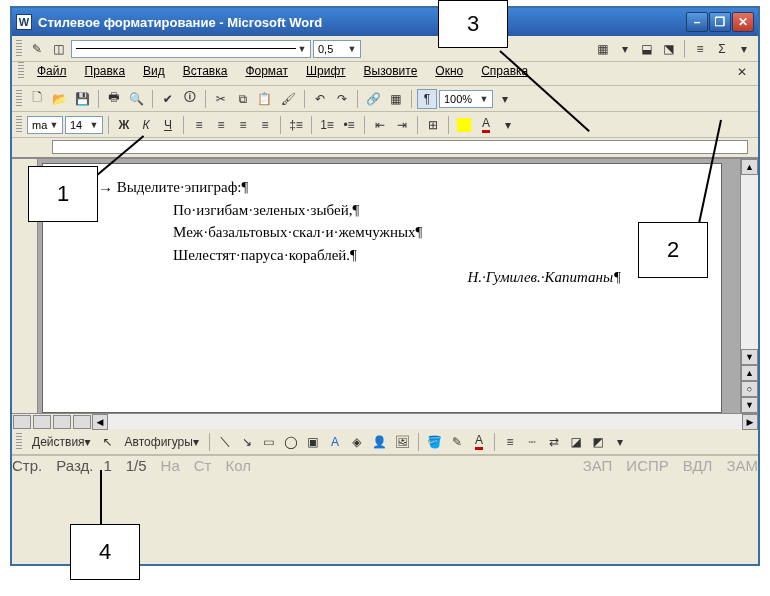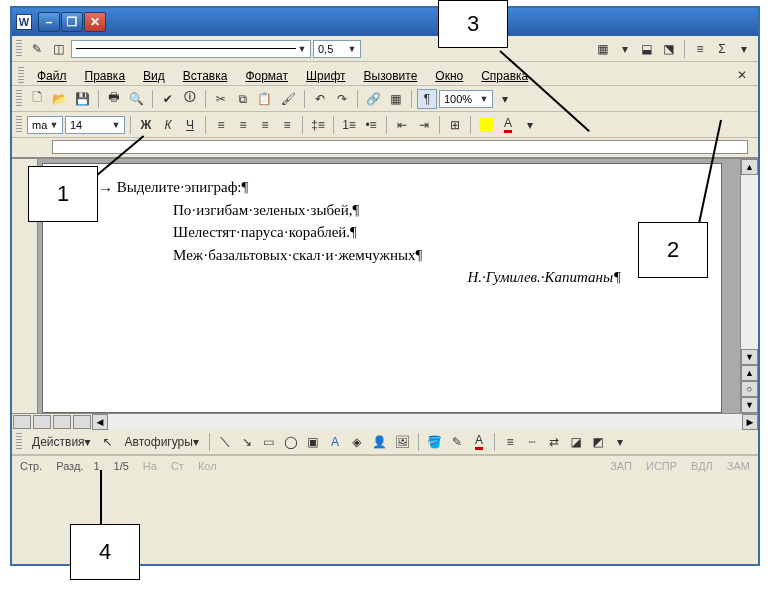--- a/index.html
+++ b/index.html
@@ -90,21 +90,21 @@
     width: 12px; text-align: center;
     color: #333; font-size: 9px;
   }
   .grip {
     width: 6px; height: 18px;
     background: repeating-linear-gradient(to bottom, #999 0 1px, transparent 1px 3px);
     margin-right: 3px;
   }
   .menubar {
     display: flex;
-    align-items: flex-end;
+    align-items: flex-start;
     height: 24px;
     padding: 0 6px;
     gap: 2px;
     background: #ece9d8;
     border-bottom: 1px solid #c0bcae;
   }
   .menu {
     padding: 2px 8px;
     font-size: 12px;
     text-decoration: underline;
@@ -161,23 +161,23 @@
     background:#ece9d8; border-top:1px solid #8a8a8a;
   }
   .viewbtns { display:flex; }
   .viewbtns .vb { width:18px;height:14px;border:1px solid #888;background:#ddd;margin:1px;}
 
   .statusbar {
     height: 20px;
     background:#ece9d8;
     border-top:1px solid #c0bcae;
     display:flex; align-items:center;
-    font-size:11px;
+    font-size:15px;
     color:#555;
-    padding: 0 8px;
+    padding: 0 0;
     gap: 14px;
   }
   .statusbar .sgrp { display:flex; gap:10px; }
   .dim { color:#aaa; }
 
   
   .callout {
     position:absolute;
     background:#fff;
     border:1px solid #000;
@@ -195,20 +195,21 @@
   .colorpick.y { background:#ff0; }
 
 </style>
 </head>
 <body>
 
 <div class="window">
 
   <div class="titlebar">
     <div class="title-icon">W</div>
+    <div class="title-text">Стилевое форматирование - Microsoft Word</div>
     <div class="winbtns">
       <div class="winbtn">–</div>
       <div class="winbtn">❐</div>
       <div class="winbtn close">✕</div>
     </div>
   </div>
 
   <div class="toolbar">
     <div class="grip"></div>
     <div class="tbtn">✎</div>
@@ -277,21 +278,21 @@
     </div>
     <div class="tbtn">▾</div>
   </div>
 
   <div class="toolbar">
     <div class="grip"></div>
     <div class="dropdown" style="width:36px">
       <div class="dd-val">man</div>
       <div class="dd-arrow">▼</div>
     </div>
-    <div class="dropdown" style="width:60px">
+    <div class="dropdown" style="width:38px">
       <div class="dd-val">14</div>
       <div class="dd-arrow">▼</div>
     </div>
     <div class="sep"></div>
     <div class="tbtn">
         <b>Ж</b>
       </div>
     <div class="tbtn">
         <i>К</i>
       </div>
@@ -326,22 +327,22 @@
   <div style="position:relative;height:20px;background:#ece9d8;border-bottom:1px solid #8a8a8a">
     <div class="hruler-strip"></div>
   </div>
 
   <div class="docwrap">
     <div class="vruler"></div>
     <div class="doccol">
       <div class="page">
         <p class="para1">1. → Выделите·эпиграф:¶</p>
         <p>По·изгибам·зеленых·зыбей,¶</p>
+        <p>Меж·базальтовых·скал·и·жемчужных¶</p>
         <p>Шелестят·паруса·кораблей.¶</p>
-        <p>Меж·базальтовых·скал·и·жемчужных¶</p>
         <p class="attrib">Н.·Гумилев.·Капитаны¶</p>
       </div>
     </div>
     <div class="vscroll">
       <div class="sbtn">▲</div>
       <div class="strack"></div>
       <div class="sbtn">▼</div>
       <div class="sbtn">▲</div>
       <div class="sbtn">○</div>
       <div class="sbtn">▼</div>

